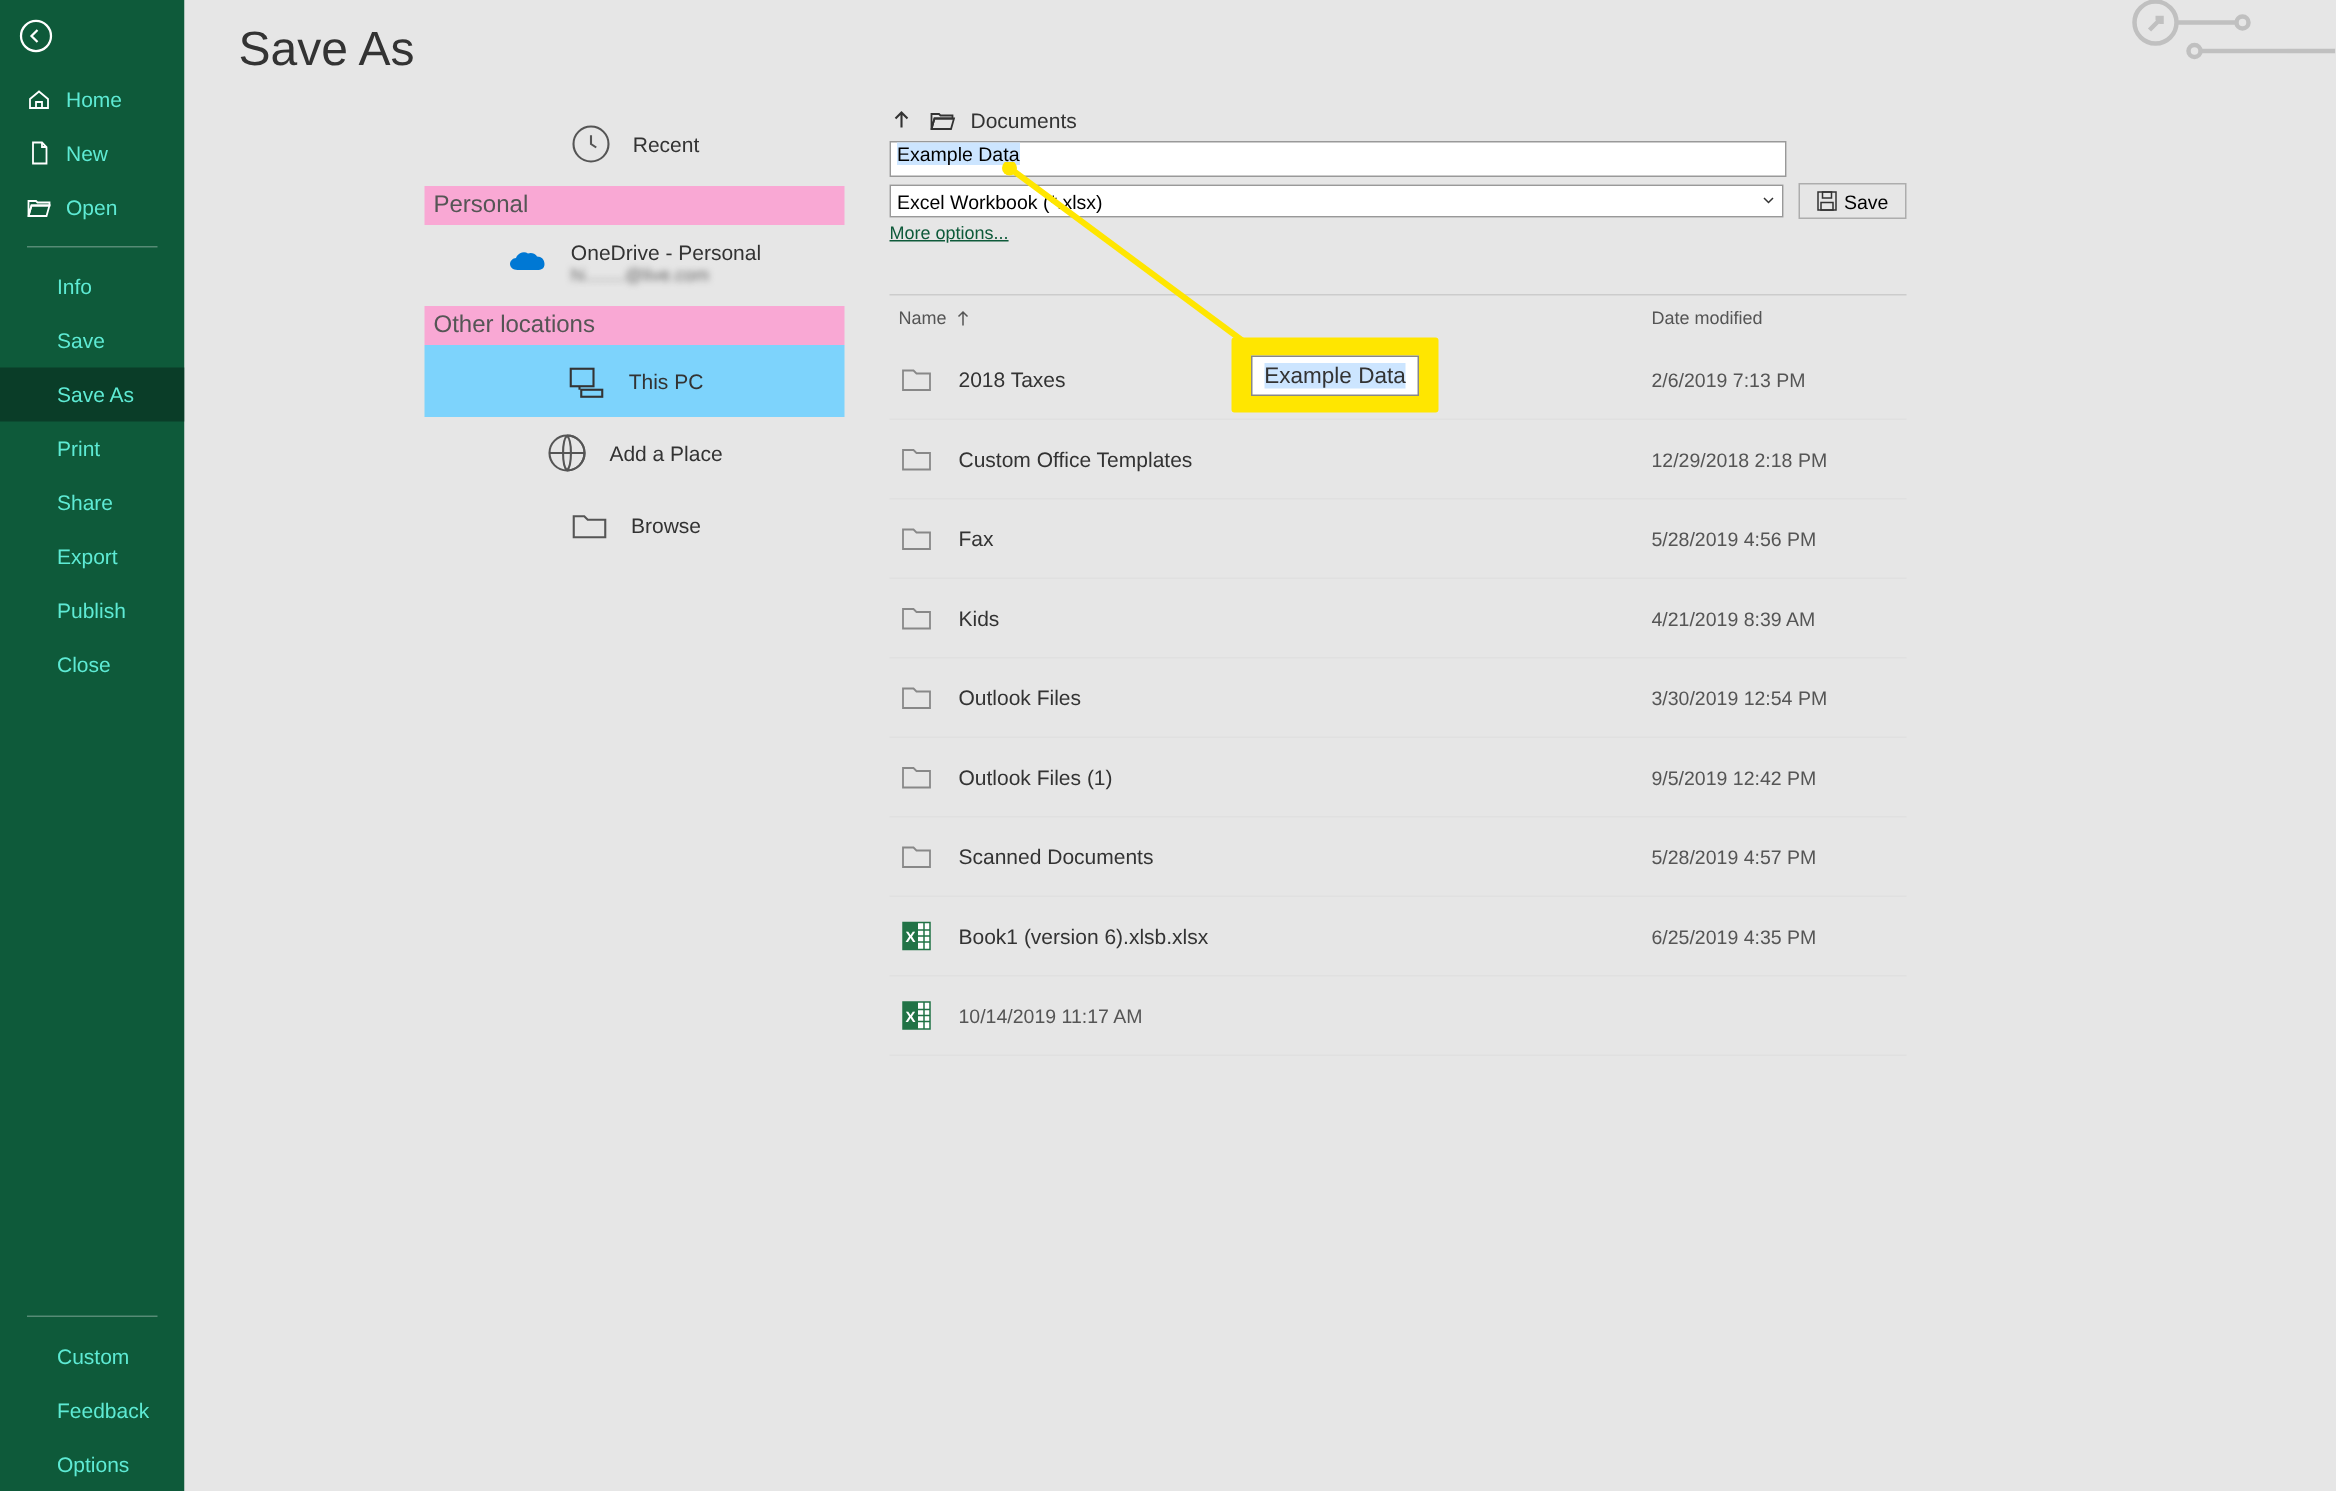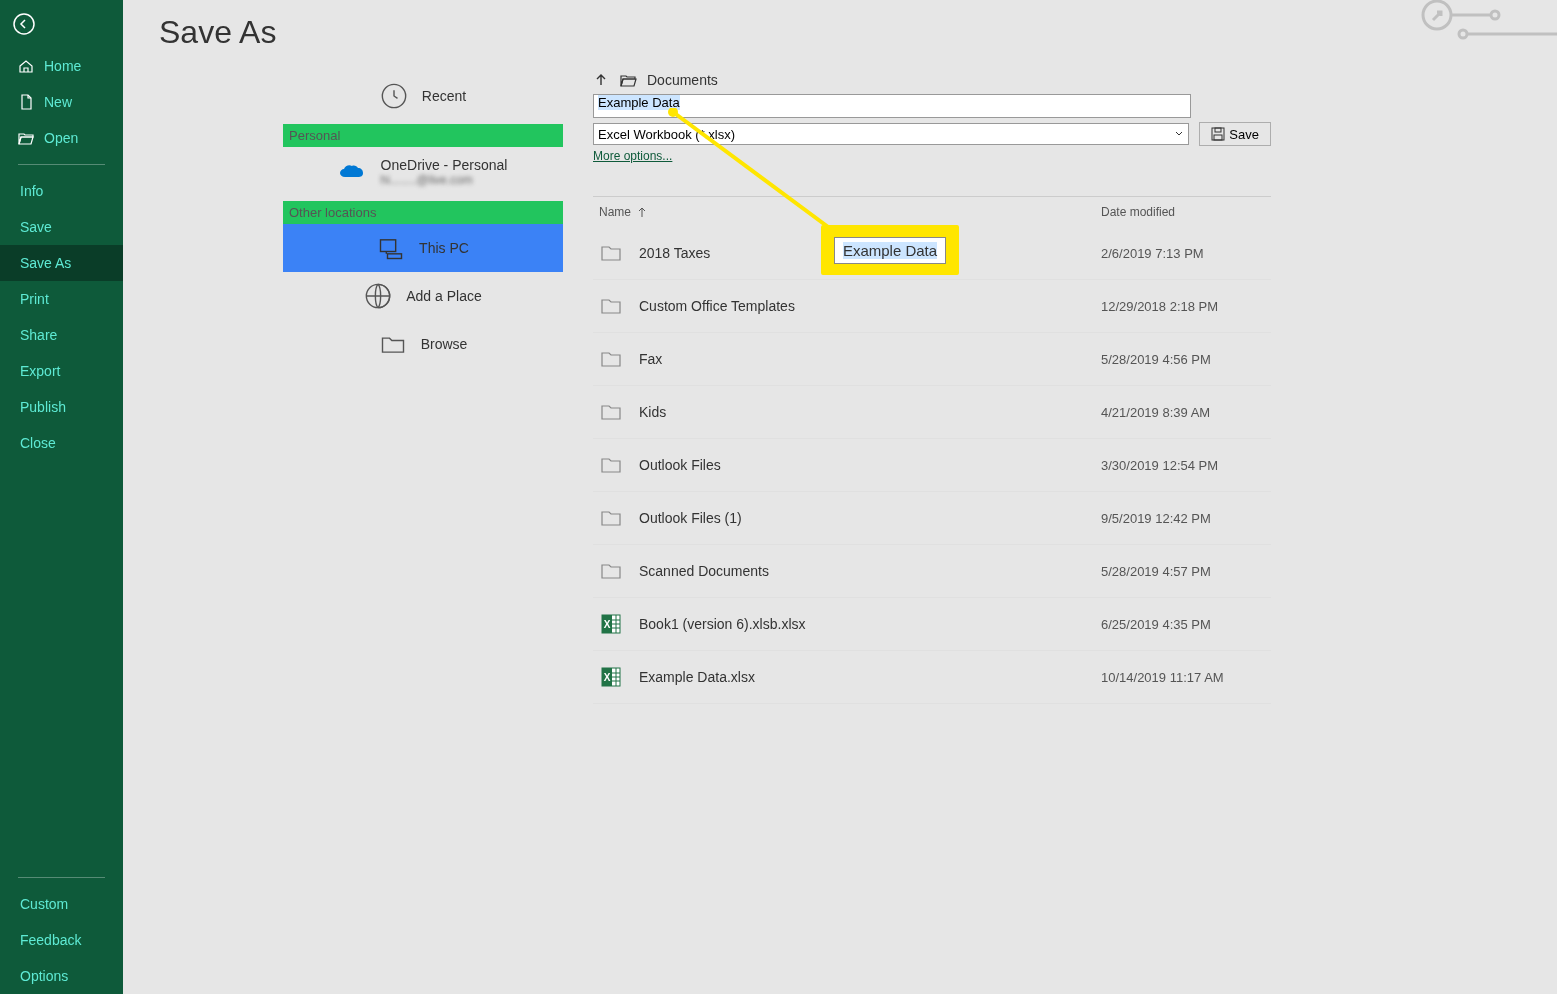--- a/index.html
+++ b/index.html
@@ -2,31 +2,31 @@
 <html><head>
 <meta charset="utf-8">
 <style>
 * { margin: 0; padding: 0; box-sizing: border-box; font-family: "Segoe UI", Arial, sans-serif; }
 body { width: 1557px; height: 994px; display: flex; background: #e6e6e6; overflow: hidden; position: relative; }
 .sidebar { width: 123px; background: #0e5a3a; color: #fff; display: flex; flex-direction: column; }
 .back-btn { width: 48px; height: 48px; display: flex; align-items: center; justify-content: center; cursor: pointer; }
 .back-btn svg { stroke: #fff; }
 .nav-item { display: flex; align-items: center; padding: 10px 18px; cursor: pointer; font-size: 14px; color: #5eead4; }
 .nav-item svg { margin-right: 10px; flex-shrink: 0; }
-.nav-item.no-icon { padding-left: 20px; }
+.nav-item.no-icon { padding-left: 38px; }
 .nav-item.active { background: #0a3d28; }
 .nav-sep { border-top: 1px solid rgba(255,255,255,0.3); margin: 8px 18px; }
 .sidebar-bottom { margin-top: auto; }
 .content { flex: 1; background: #e6e6e6; position: relative; }
 .page-title { font-size: 32px; font-weight: 300; color: #333; padding: 14px 0 18px 36px; }
 .loc-panel { position: absolute; left: 160px; top: 72px; width: 280px; }
 .loc-item { display: flex; align-items: center; padding: 10px 8px; cursor: pointer; font-size: 14px; color: #333; justify-content: center; }
 .loc-item svg, .loc-item .svg-box { margin-right: 14px; flex-shrink: 0; }
-.loc-item.selected { background: #3b82f6; }
-.loc-header { font-size: 13px; color: #555; padding: 4px 6px; background: #22c55e; margin-top: 4px; }
+.loc-item.selected { background: #7dd3fc; }
+.loc-header { font-size: 16px; color: #555; padding: 4px 6px; background: #f9a8d4; margin-top: 4px; }
 .onedrive-sub { display: block; font-size: 12px; color: #666; filter: blur(2px); }
 .file-panel { position: absolute; left: 470px; top: 72px; width: 678px; }
 .breadcrumb { display: flex; align-items: center; margin-bottom: 6px; font-size: 14px; color: #333; }
 .breadcrumb .crumb-icon { margin-right: 10px; }
 .filename-input { width: 598px; height: 24px; border: 1px solid #999; padding: 0 4px; font-size: 13px; background: #fff; }
 .filename-input .sel { background: #cce5ff; }
 .filetype-row { display: flex; align-items: center; margin-top: 4px; }
 .filetype-select { width: 598px; height: 22px; border: 1px solid #999; font-size: 13px; padding: 0 4px; display: flex; align-items: center; justify-content: space-between; background: #fff; }
 .save-btn { margin-left: 10px; width: 72px; height: 24px; border: 1px solid #adadad; background: #e6e6e6; font-size: 13px; display: flex; align-items: center; justify-content: center; cursor: pointer; }
 .save-btn svg { margin-right: 4px; }
@@ -261,21 +261,20 @@
           <div class="file-row">
             <span class="ficon"><svg width="24" height="24" viewBox="0 0 24 24">
                 <rect x="3" y="3" width="18" height="18" fill="#fff" stroke="#217346"></rect>
                 <rect x="3" y="3" width="10" height="18" fill="#217346"></rect>
                 <text x="8" y="16" font-size="10" fill="#fff" text-anchor="middle" font-weight="bold">X</text>
                 <line x1="13" y1="8" x2="21" y2="8" stroke="#217346"></line>
                 <line x1="13" y1="12" x2="21" y2="12" stroke="#217346"></line>
                 <line x1="13" y1="16" x2="21" y2="16" stroke="#217346"></line>
                 <line x1="17" y1="3" x2="17" y2="21" stroke="#217346"></line>
               </svg></span>
-            <span class="fname">Example Data.xlsx</span>
             <span class="fdate">10/14/2019 11:17 AM</span>
           </div>
         </div>
     </div>
   </div>
 
   <svg class="callout-line" style="left:540px;top:108px;" width="200" height="150">
     <line x1="10" y1="4" x2="180" y2="130" stroke="#ffe600" stroke-width="4"></line>
     <circle cx="10" cy="4" r="5" fill="#ffe600"></circle>
   </svg>

